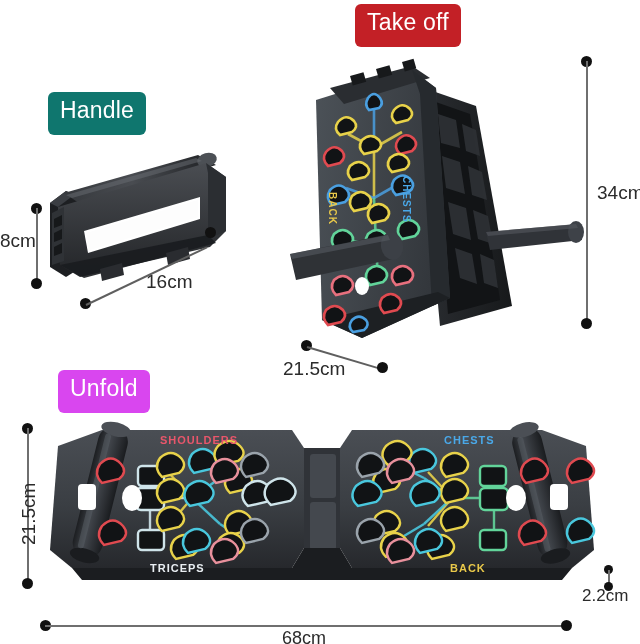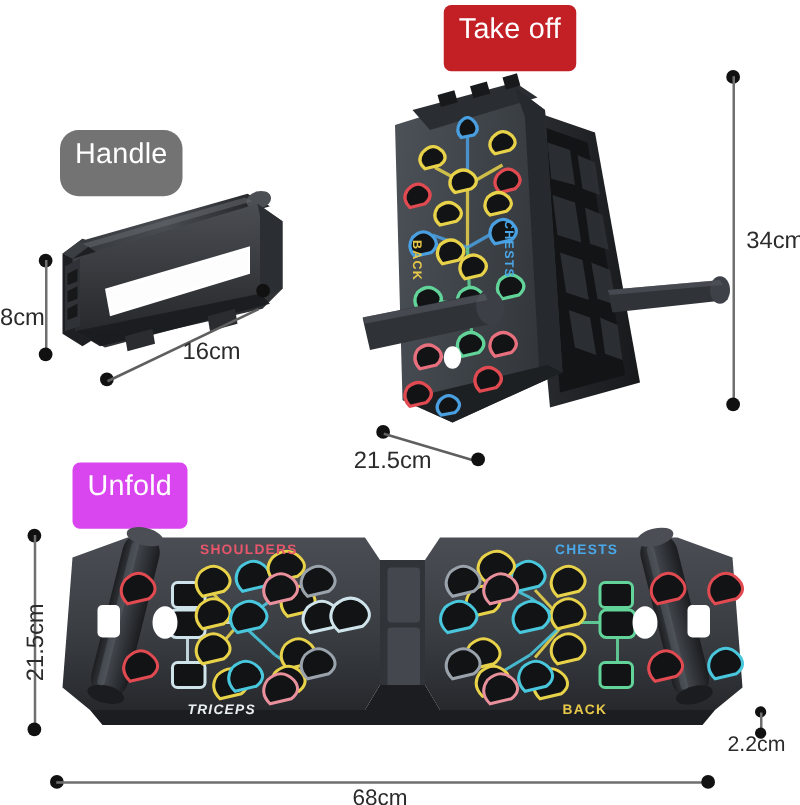--- a/index.html
+++ b/index.html
@@ -12,27 +12,27 @@
     position:relative;
   }
   #stage{position:absolute;left:0;top:0;width:640px;height:644px;}
 
   
   .badge{
     position:absolute;
     color:#ffffff;
     font-size:23px;
     line-height:1;
-    padding:7px 12px 23px 12px;
+    padding:7px 12px 13px 12px;
     border-radius:6px;
     white-space:nowrap;
     letter-spacing:.2px;
     font-family:"Liberation Sans", sans-serif;
   }
-  #badge-handle{left:48px;top:104px;background:#737373;border-radius:15px;}
+  #badge-handle{left:48px;top:92px;background:#0f766e;}
   #badge-takeoff{left:355px;top:4px;background:#c32026;}
   #badge-unfold{left:58px;top:370px;background:#d946ef;}
 
   
   .dim-line{position:absolute;background:#6f6f6f;}
   .dim-dot{position:absolute;width:11px;height:11px;border-radius:50%;background:#111;}
   .dim-dot.sm{width:9px;height:9px;}
   .dim-text{
     position:absolute;color:#2b2b2b;font-size:19px;
     white-space:nowrap;font-family:"Liberation Sans", sans-serif;
@@ -100,21 +100,21 @@
     <path d="M14 84 L22 80 L22 90 L14 93 Z" fill="#16181a"></path>
     <path d="M14 98 L22 94 L22 104 L14 107 Z" fill="#16181a"></path>
     <path d="M14 112 L22 108 L22 118 L14 121 Z" fill="#16181a"></path>
 
     <path d="M26 60 L156 23 L162 26 L32 63 Z" fill="#6a6e74" opacity=".5"></path>
   </svg>
 
   <div class="dim-dot" style="left:31px;top:203px;"></div>
   <div class="dim-line" style="left:36px;top:208px;width:1.6px;height:75px;"></div>
   <div class="dim-dot" style="left:31px;top:278px;"></div>
-  <div class="dim-text" style="left:0px;top:244px;">8cm</div>
+  <div class="dim-text" style="left:0px;top:230px;">8cm</div>
 
   <div class="dim-dot" style="left:80px;top:298px;"></div>
   <div class="dim-diag" style="left:86px;top:304px;width:134px;transform:rotate(-25.5deg);"></div>
   <div class="dim-dot" style="left:205px;top:227px;"></div>
   <div class="dim-text" style="left:146px;top:271px;text-align:center;">16cm</div>
 
   <svg class="prod" style="left:290px;top:48px;" width="300" height="300" viewBox="0 0 300 300">
     <defs>
       <linearGradient id="fg1" x1="0" y1="0" x2="1" y2="0.3">
         <stop offset="0" stop-color="#4c5258"></stop>
@@ -356,21 +356,21 @@
 
       <ellipse cx="474" cy="80" rx="10" ry="13" fill="#ffffff" stroke="none"></ellipse>
       <rect x="508" y="66" width="18" height="26" rx="4" fill="#ffffff" stroke="none"></rect>
       <path d="M528 46 q11 -11 21 0 q7 8 -2 15 l-17 4 q-9 -9 -2 -19 z" stroke="#e04a50" fill="#111315"></path>
       <path d="M528 106 q11 -11 21 0 q7 8 -2 15 l-17 4 q-9 -9 -2 -19 z" stroke="#49c7dd" fill="#111315"></path>
     </g>
   </svg>
 
   <div class="mlabel" style="left:160px;top:434px;color:#e8566b;">SHOULDERS</div>
   <div class="mlabel" style="left:444px;top:434px;color:#4aa8e8;">CHESTS</div>
-  <div class="mlabel" style="left:150px;top:562px;color:#e9eef2;font-style:italic;">TRICEPS</div>
+  <div class="mlabel" style="left:150px;top:562px;color:#e9eef2;">TRICEPS</div>
   <div class="mlabel" style="left:450px;top:562px;color:#e8c84a;">BACK</div>
 
   <div class="dim-dot" style="left:22px;top:423px;"></div>
   <div class="dim-line" style="left:27px;top:428px;width:1.6px;height:155px;"></div>
   <div class="dim-dot" style="left:22px;top:578px;"></div>
   <div class="dim-text vert" style="left:18px;top:545px;">21.5cm</div>
 
   <div class="dim-dot sm" style="left:604px;top:565px;"></div>
   <div class="dim-line" style="left:608px;top:570px;width:1.6px;height:14px;"></div>
   <div class="dim-dot sm" style="left:604px;top:582px;"></div>

